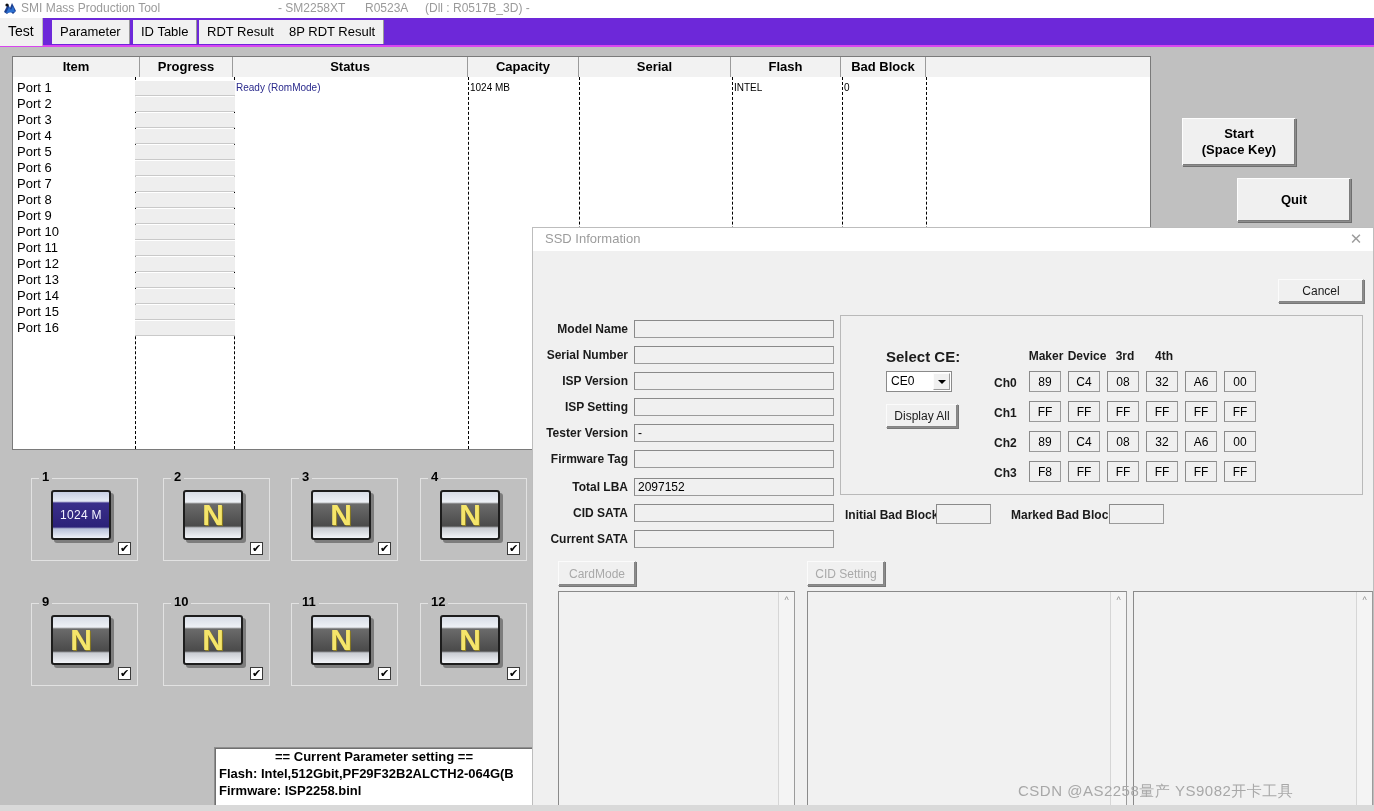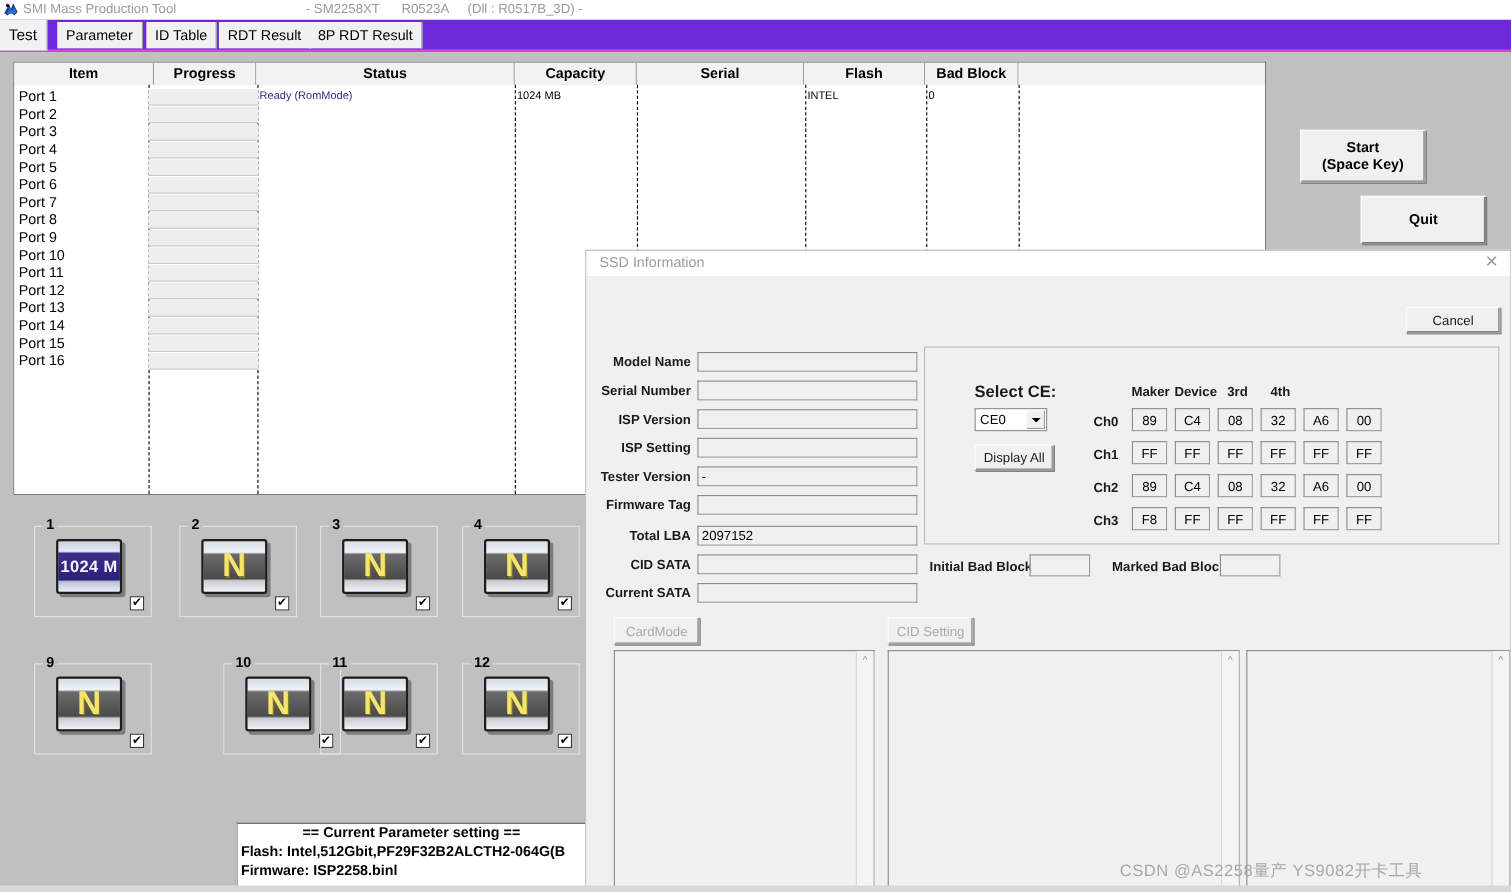--- a/index.html
+++ b/index.html
@@ -146,21 +146,21 @@
   .devicon.full {
     background: linear-gradient(180deg,#c7cfe3 0%,#e6ebf5 20%,#3a2f8a 24%,#2b2178 76%,#b9c2da 80%,#eef1f8 100%);
   }
   .devletter {
     font-size: 30px; font-weight: bold; color: #f5e56a;
     line-height: 30px;
     text-shadow: 1px 1px 0 #8a7a20;
     font-family: "Liberation Sans", sans-serif;
   }
   .devcap {
-    font-size: 15px; font-weight: bold; color: #f3f3ff;
+    font-size: 12px; font-weight: normal; color: #f3f3ff;
     letter-spacing: 0.3px;
   }
   .devcheck {
     position: absolute; right: 6px; bottom: 5px;
     width: 13px; height: 13px;
     background: #ffffff; border: 1px solid #3a3a3a;
     box-sizing: border-box;
     display: flex; align-items: center; justify-content: center;
     font-size: 11px; line-height: 11px; color: #000;
   }
@@ -474,21 +474,21 @@
     <span class="devcheck">✔</span>
   </div>
 
   <div class="devbox" style="left:31px; top:603px;">
     <span class="devnum">9</span>
     <span class="devicon">
       <span class="devletter">N</span>
     </span>
     <span class="devcheck">✔</span>
   </div>
-  <div class="devbox" style="left:163px; top:603px;margin-left:40px;">
+  <div class="devbox" style="left:163px; top:603px;">
     <span class="devnum">10</span>
     <span class="devicon">
       <span class="devletter">N</span>
     </span>
     <span class="devcheck">✔</span>
   </div>
   <div class="devbox" style="left:291px; top:603px;padding-left:28px;">
     <span class="devnum">11</span>
     <span class="devicon">
       <span class="devletter">N</span>

